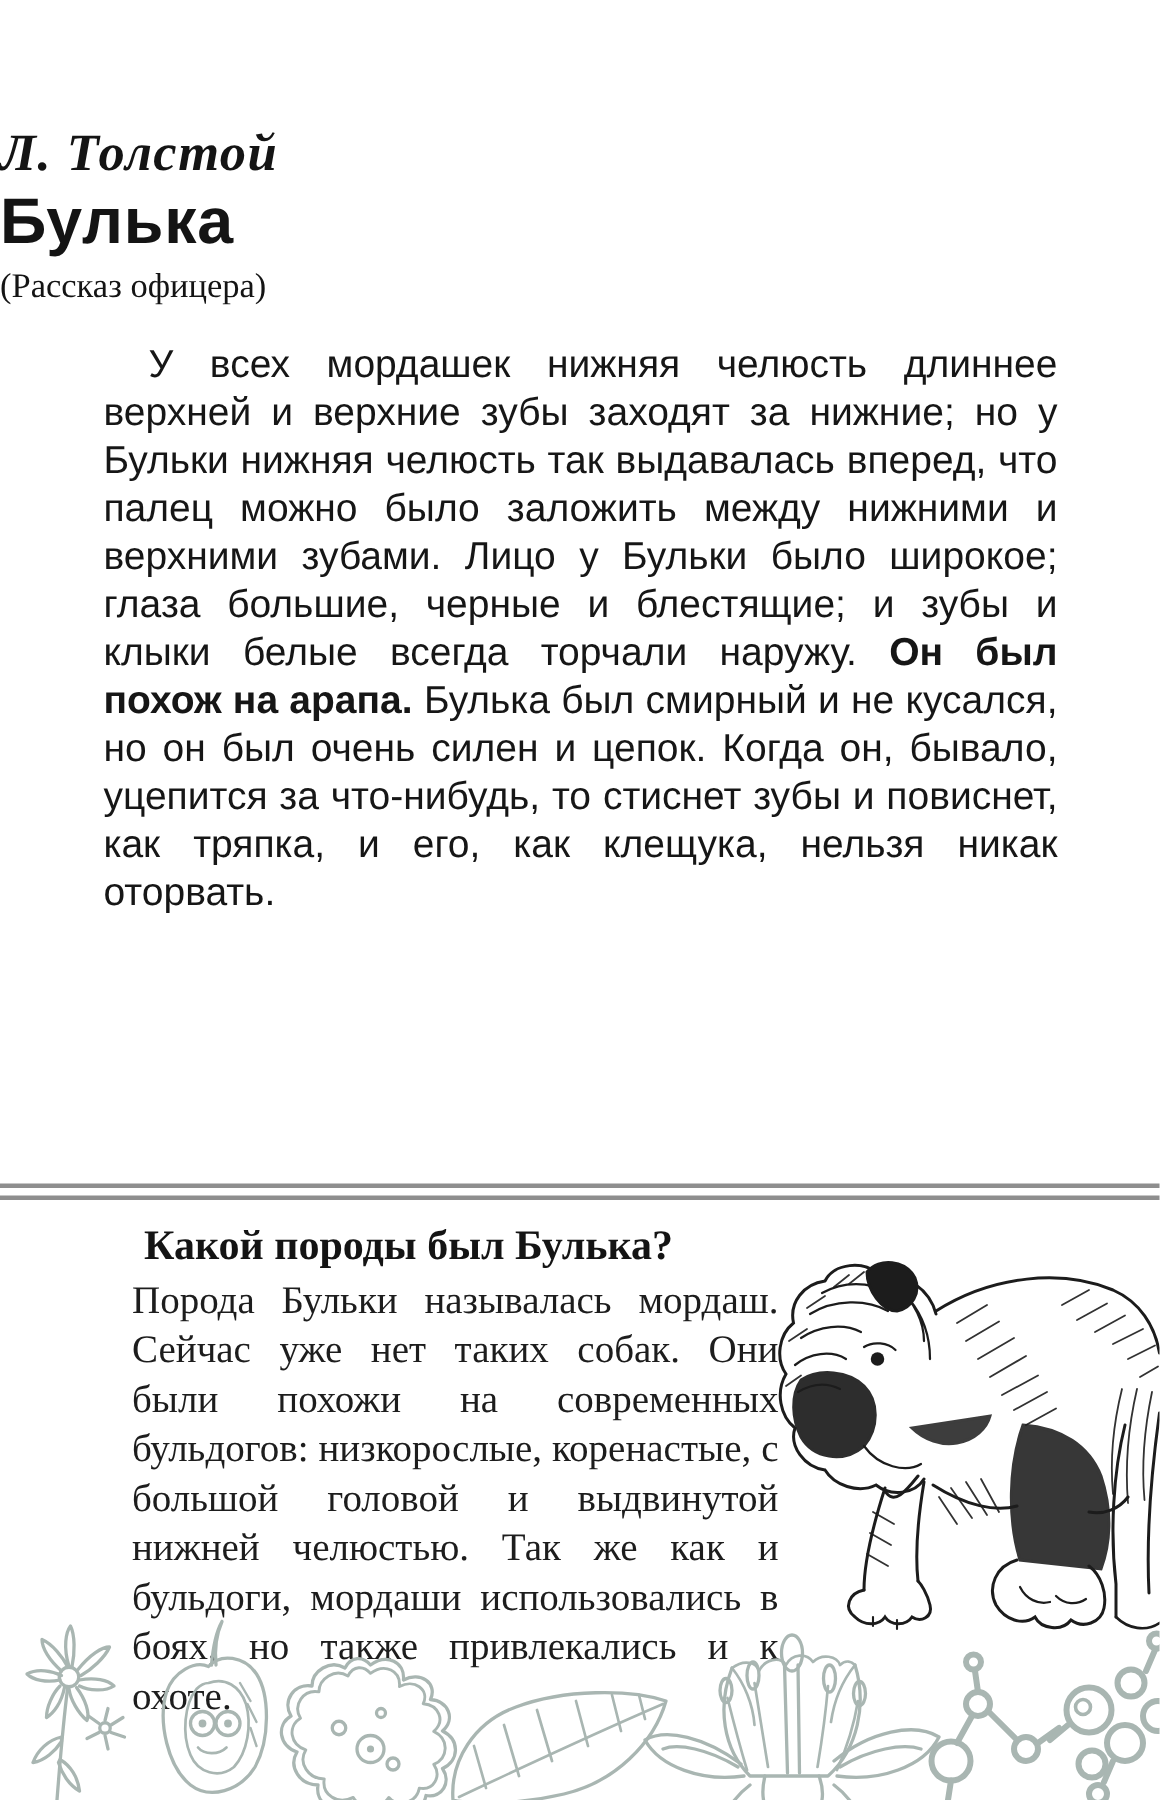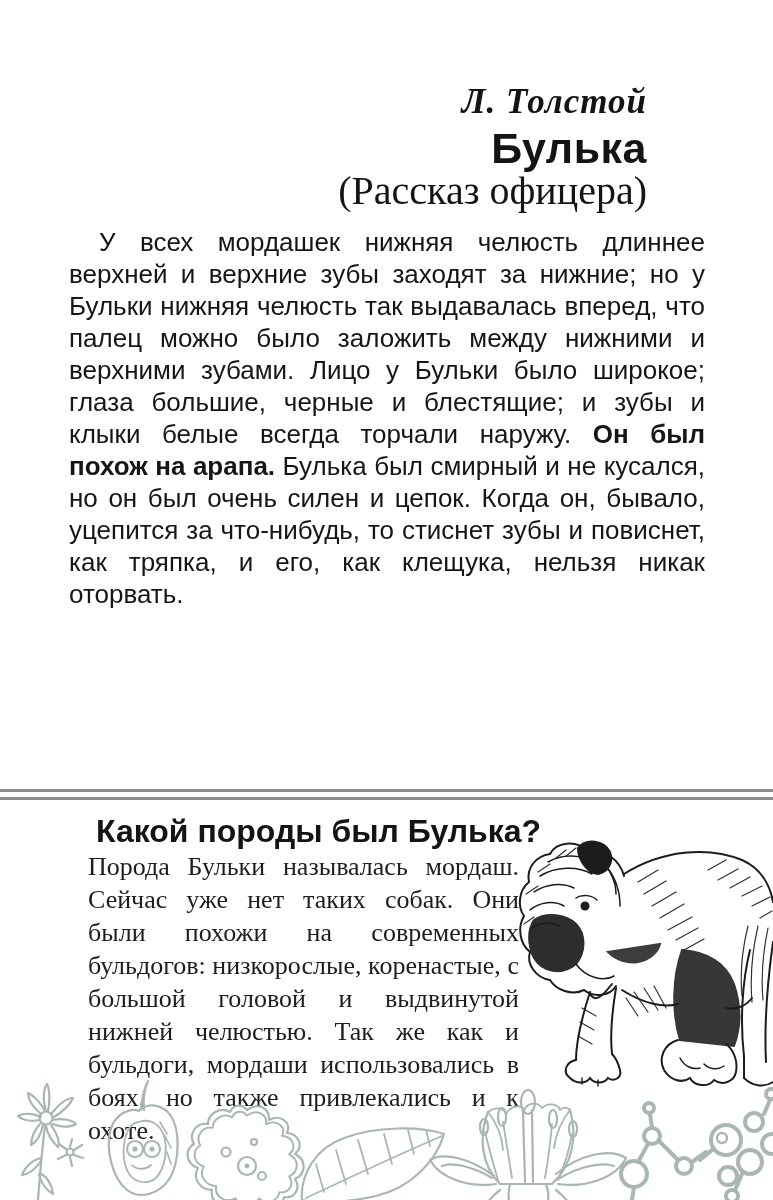--- a/index.html
+++ b/index.html
@@ -1,42 +1,42 @@
 <!DOCTYPE html>
 <html lang="ru"><head>
 <meta charset="utf-8">
 <style>
   html,body{margin:0;padding:0;}
   body{
     width:773px;height:1200px;position:relative;overflow:hidden;
     background:#ffffff;color:#141414;
     font-family:"Liberation Serif",serif;
   }
-  .header{position:absolute;top:82px;left:0;width:647px;text-align:right;}
+  .header{position:absolute;top:82px;left:0;width:647px;text-align:left;}
   .author{font-family:"Liberation Serif",serif;font-style:italic;font-weight:700;font-size:35px;line-height:40px;letter-spacing:1px;}
   .title{font-family:Liberation Sans, sans-serif;font-weight:700;font-size:43px;line-height:48px;margin-top:2px;letter-spacing:0.5px;}
-  .subtitle{font-family:"Liberation Serif",serif;font-size:40px;line-height:36px;margin-top:1px;}
+  .subtitle{font-family:"Liberation Serif",serif;font-size:23px;line-height:36px;margin-top:1px;}
 
   .story{
     position:absolute;top:226px;left:69px;width:636px;
     font-family:"Liberation Sans",sans-serif;font-size:26px;line-height:32px;
     text-align:justify;color:#161616;
   }
   .story p{margin:0;text-indent:30px;}
   .story p.continues{text-align-last:justify;}
   .story strong{font-weight:700;}
 
   .divider{
     position:absolute;top:789px;left:0;width:773px;height:5px;
     border-top:3px solid #8e8e8e;border-bottom:3px solid #8e8e8e;
   }
 
   .infobox-heading{
     position:absolute;top:814px;left:96px;
-    font-family:Liberation Sans, sans-serif;font-weight:700;font-size:32px;line-height:34px;
+    font-family:Liberation Serif, serif;font-weight:700;font-size:28px;line-height:34px;
   }
   .infobox-text{
     position:absolute;top:850px;left:88px;width:431px;
     font-family:"Liberation Serif",serif;font-size:26px;line-height:33px;
     text-align:justify;text-align-last:justify;color:#1d1d1d;
   }
 
   .dog{position:absolute;top:832px;left:512px;width:261px;height:262px;}
   .decor{position:absolute;top:1078px;left:0;width:773px;height:122px;}
 </style>

